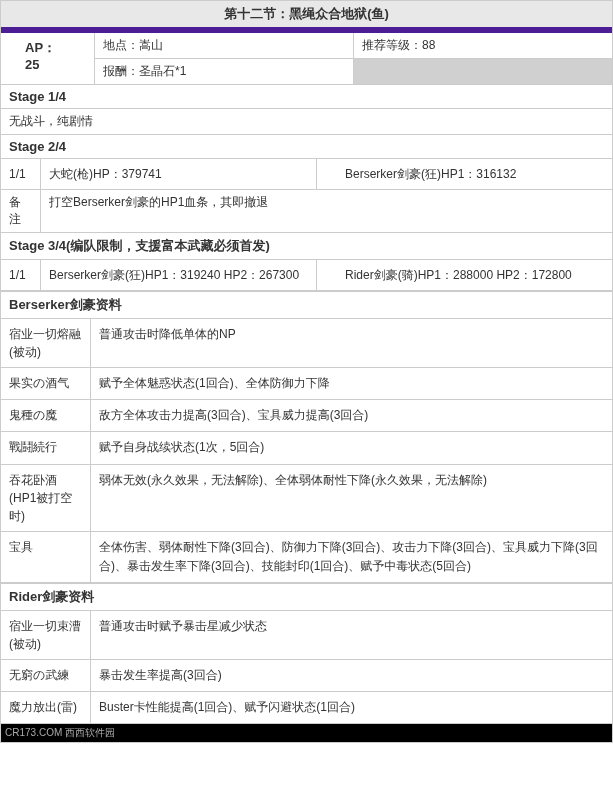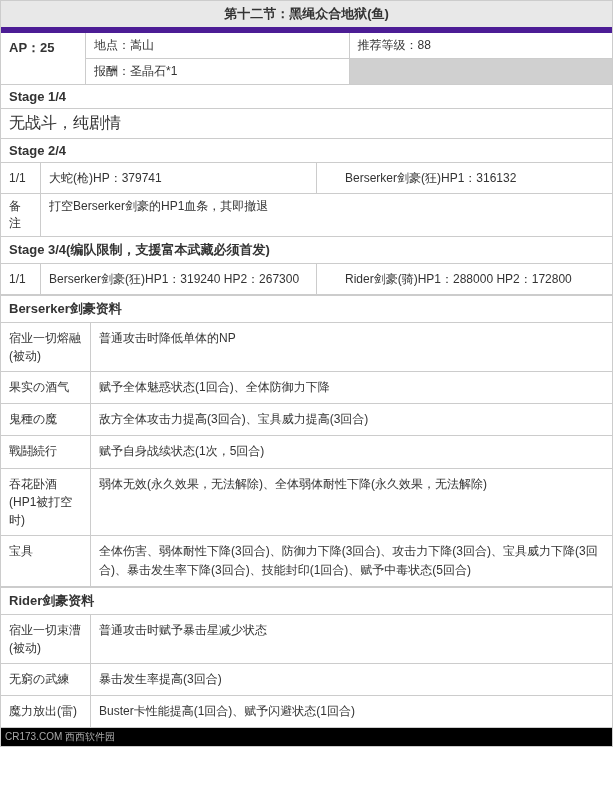--- a/index.html
+++ b/index.html
@@ -20,22 +20,22 @@
       padding: 4px 0;
       font-size: 13px;
       font-weight: bold;
       border-bottom: 6px solid #4c1d95;
     }
     .info-section {
       display: flex;
       border-bottom: 1px solid #ccc;
     }
     .ap-col {
-      width: 85px;
-      padding: 6px 8px;
+      width: 94px;
+      padding: 6px 24px;
       border-right: 1px solid #ccc;
       display: flex;
       align-items: flex-start;
       justify-content: flex-start;
       font-weight: bold;
       font-size: 13px;
     }
     .info-right {
       flex: 1;
       display: flex;
@@ -72,21 +72,21 @@
     }
     .stage-header {
       padding: 4px 8px;
       font-size: 13px;
       font-weight: bold;
       border-bottom: 1px solid #ccc;
       background: #fff;
     }
     .stage-note {
       padding: 4px 8px;
-      font-size: 16px;
+      font-size: 12px;
       border-bottom: 1px solid #ccc;
       color: #333;
     }
     .enemy-row {
       display: flex;
       border-bottom: 1px solid #ccc;
     }
     .enemy-num {
       width: 40px;
       padding: 6px 8px;

